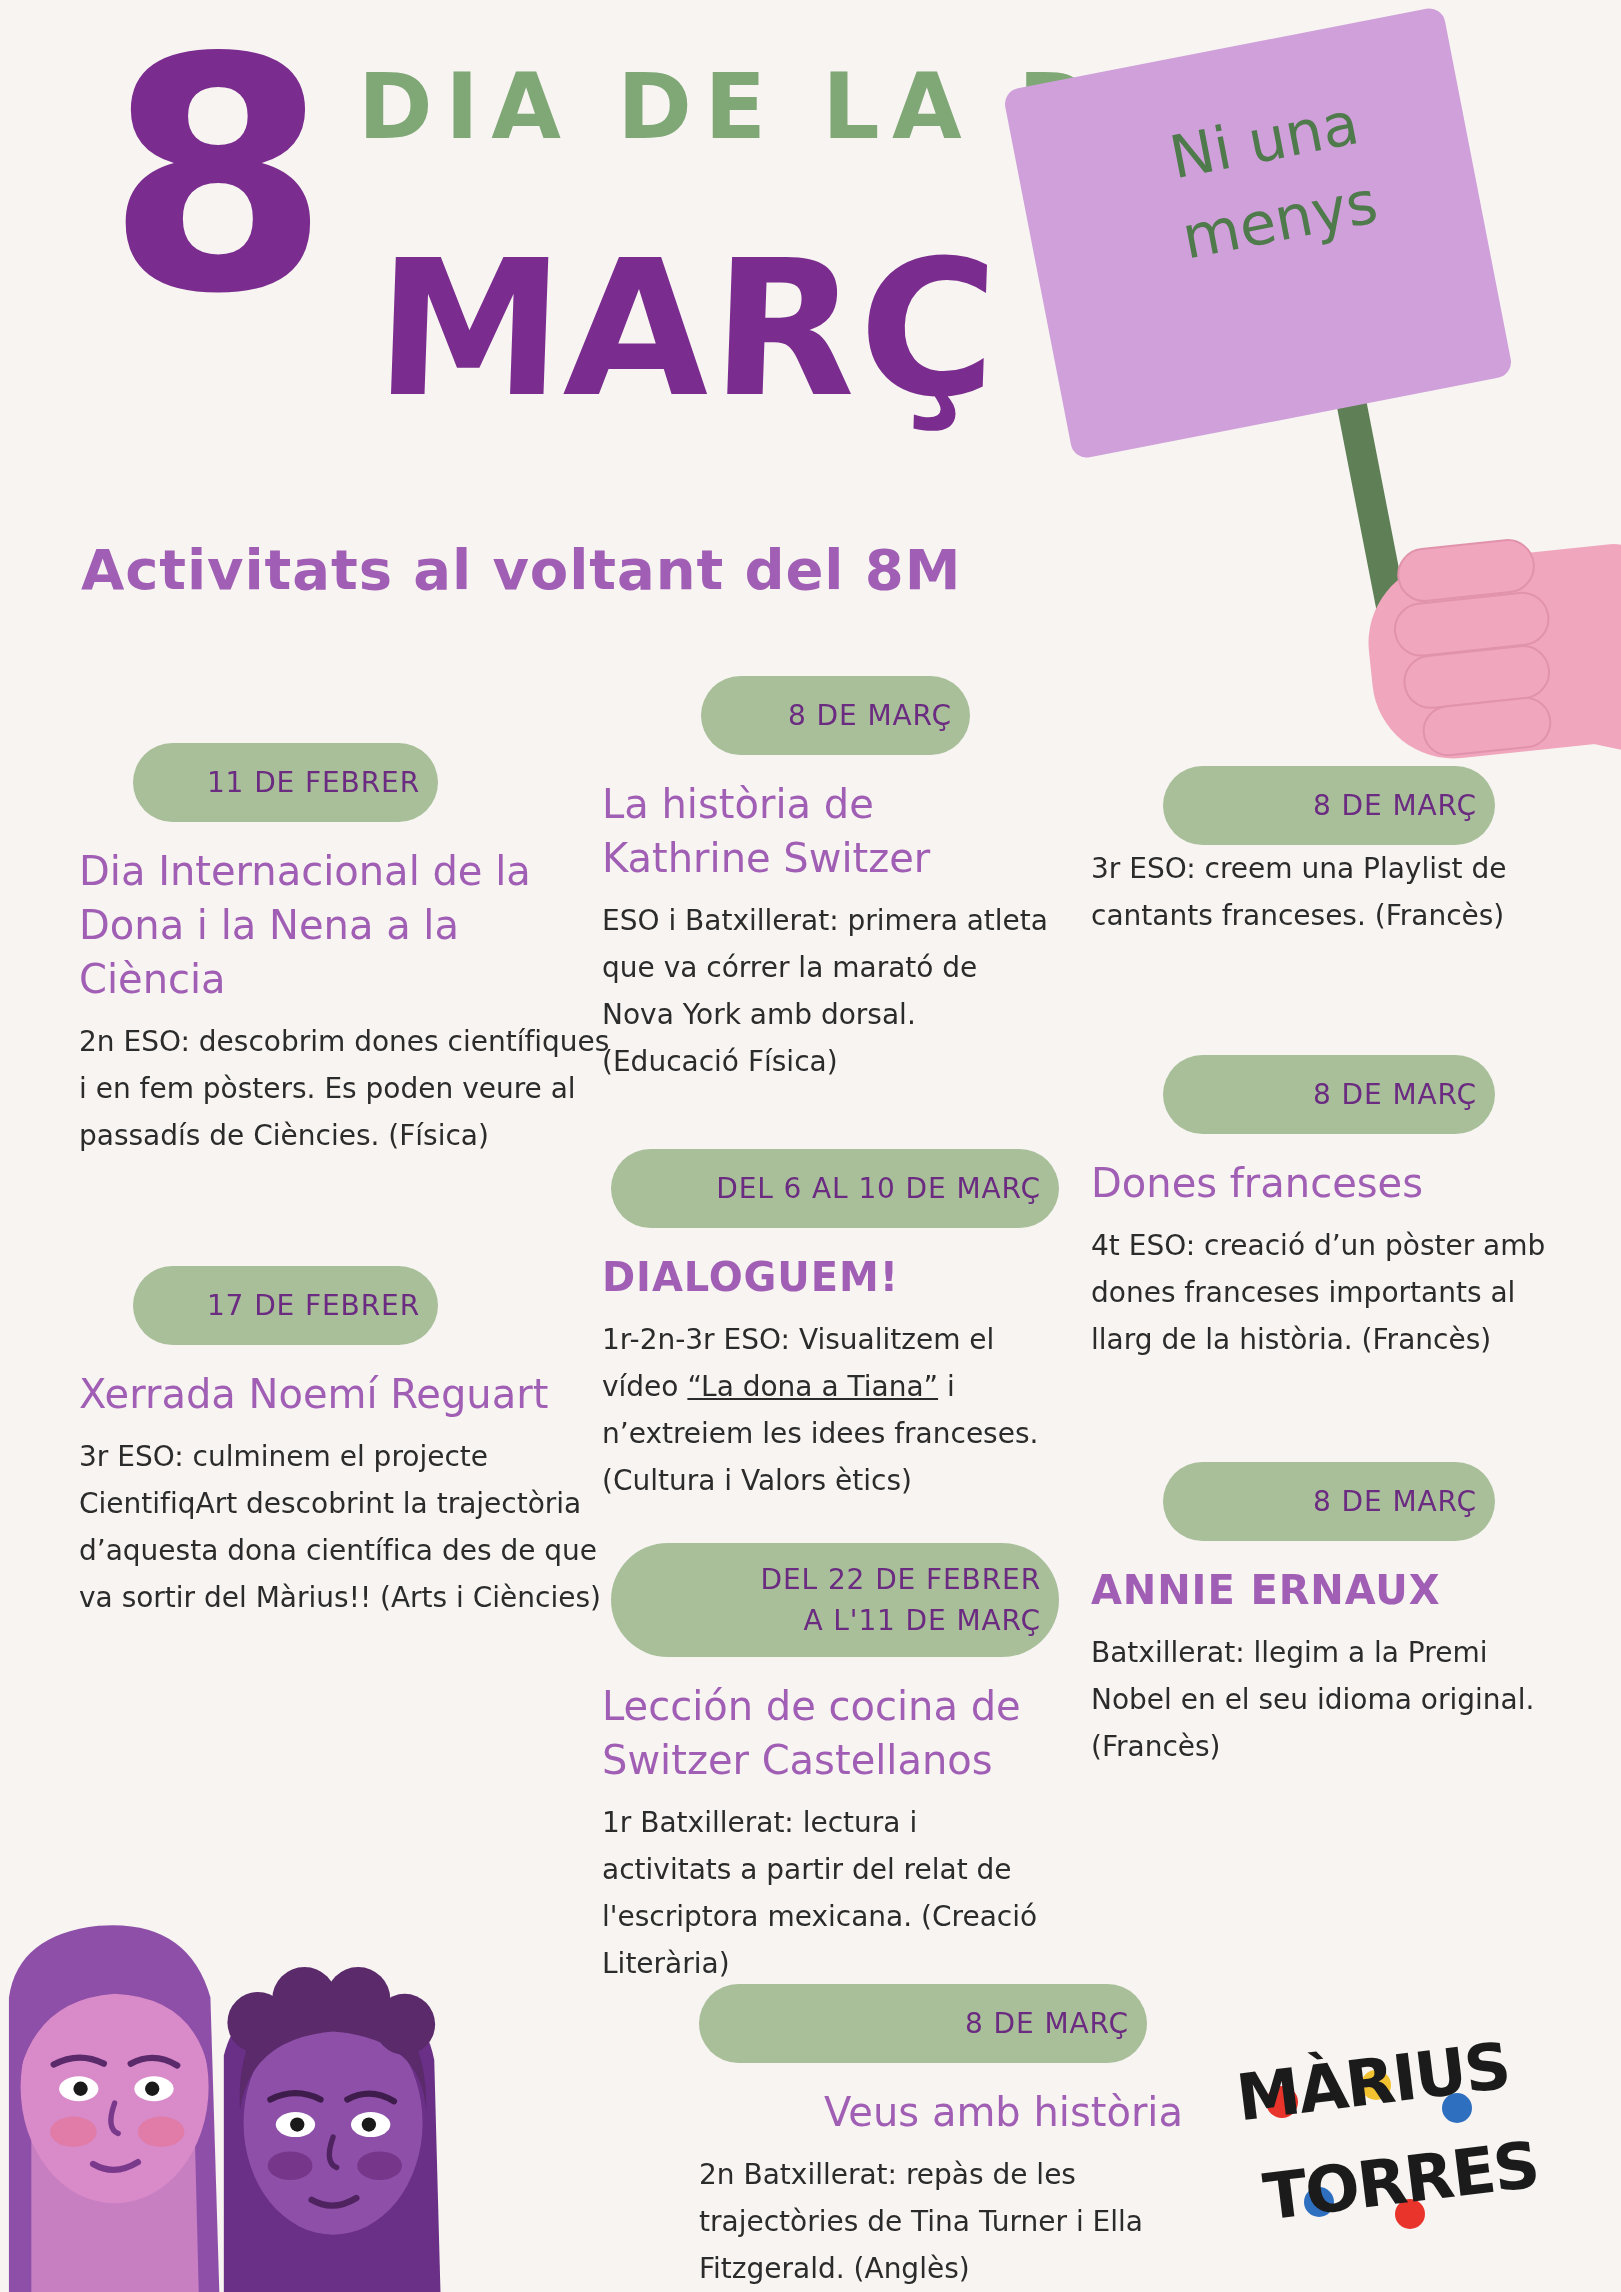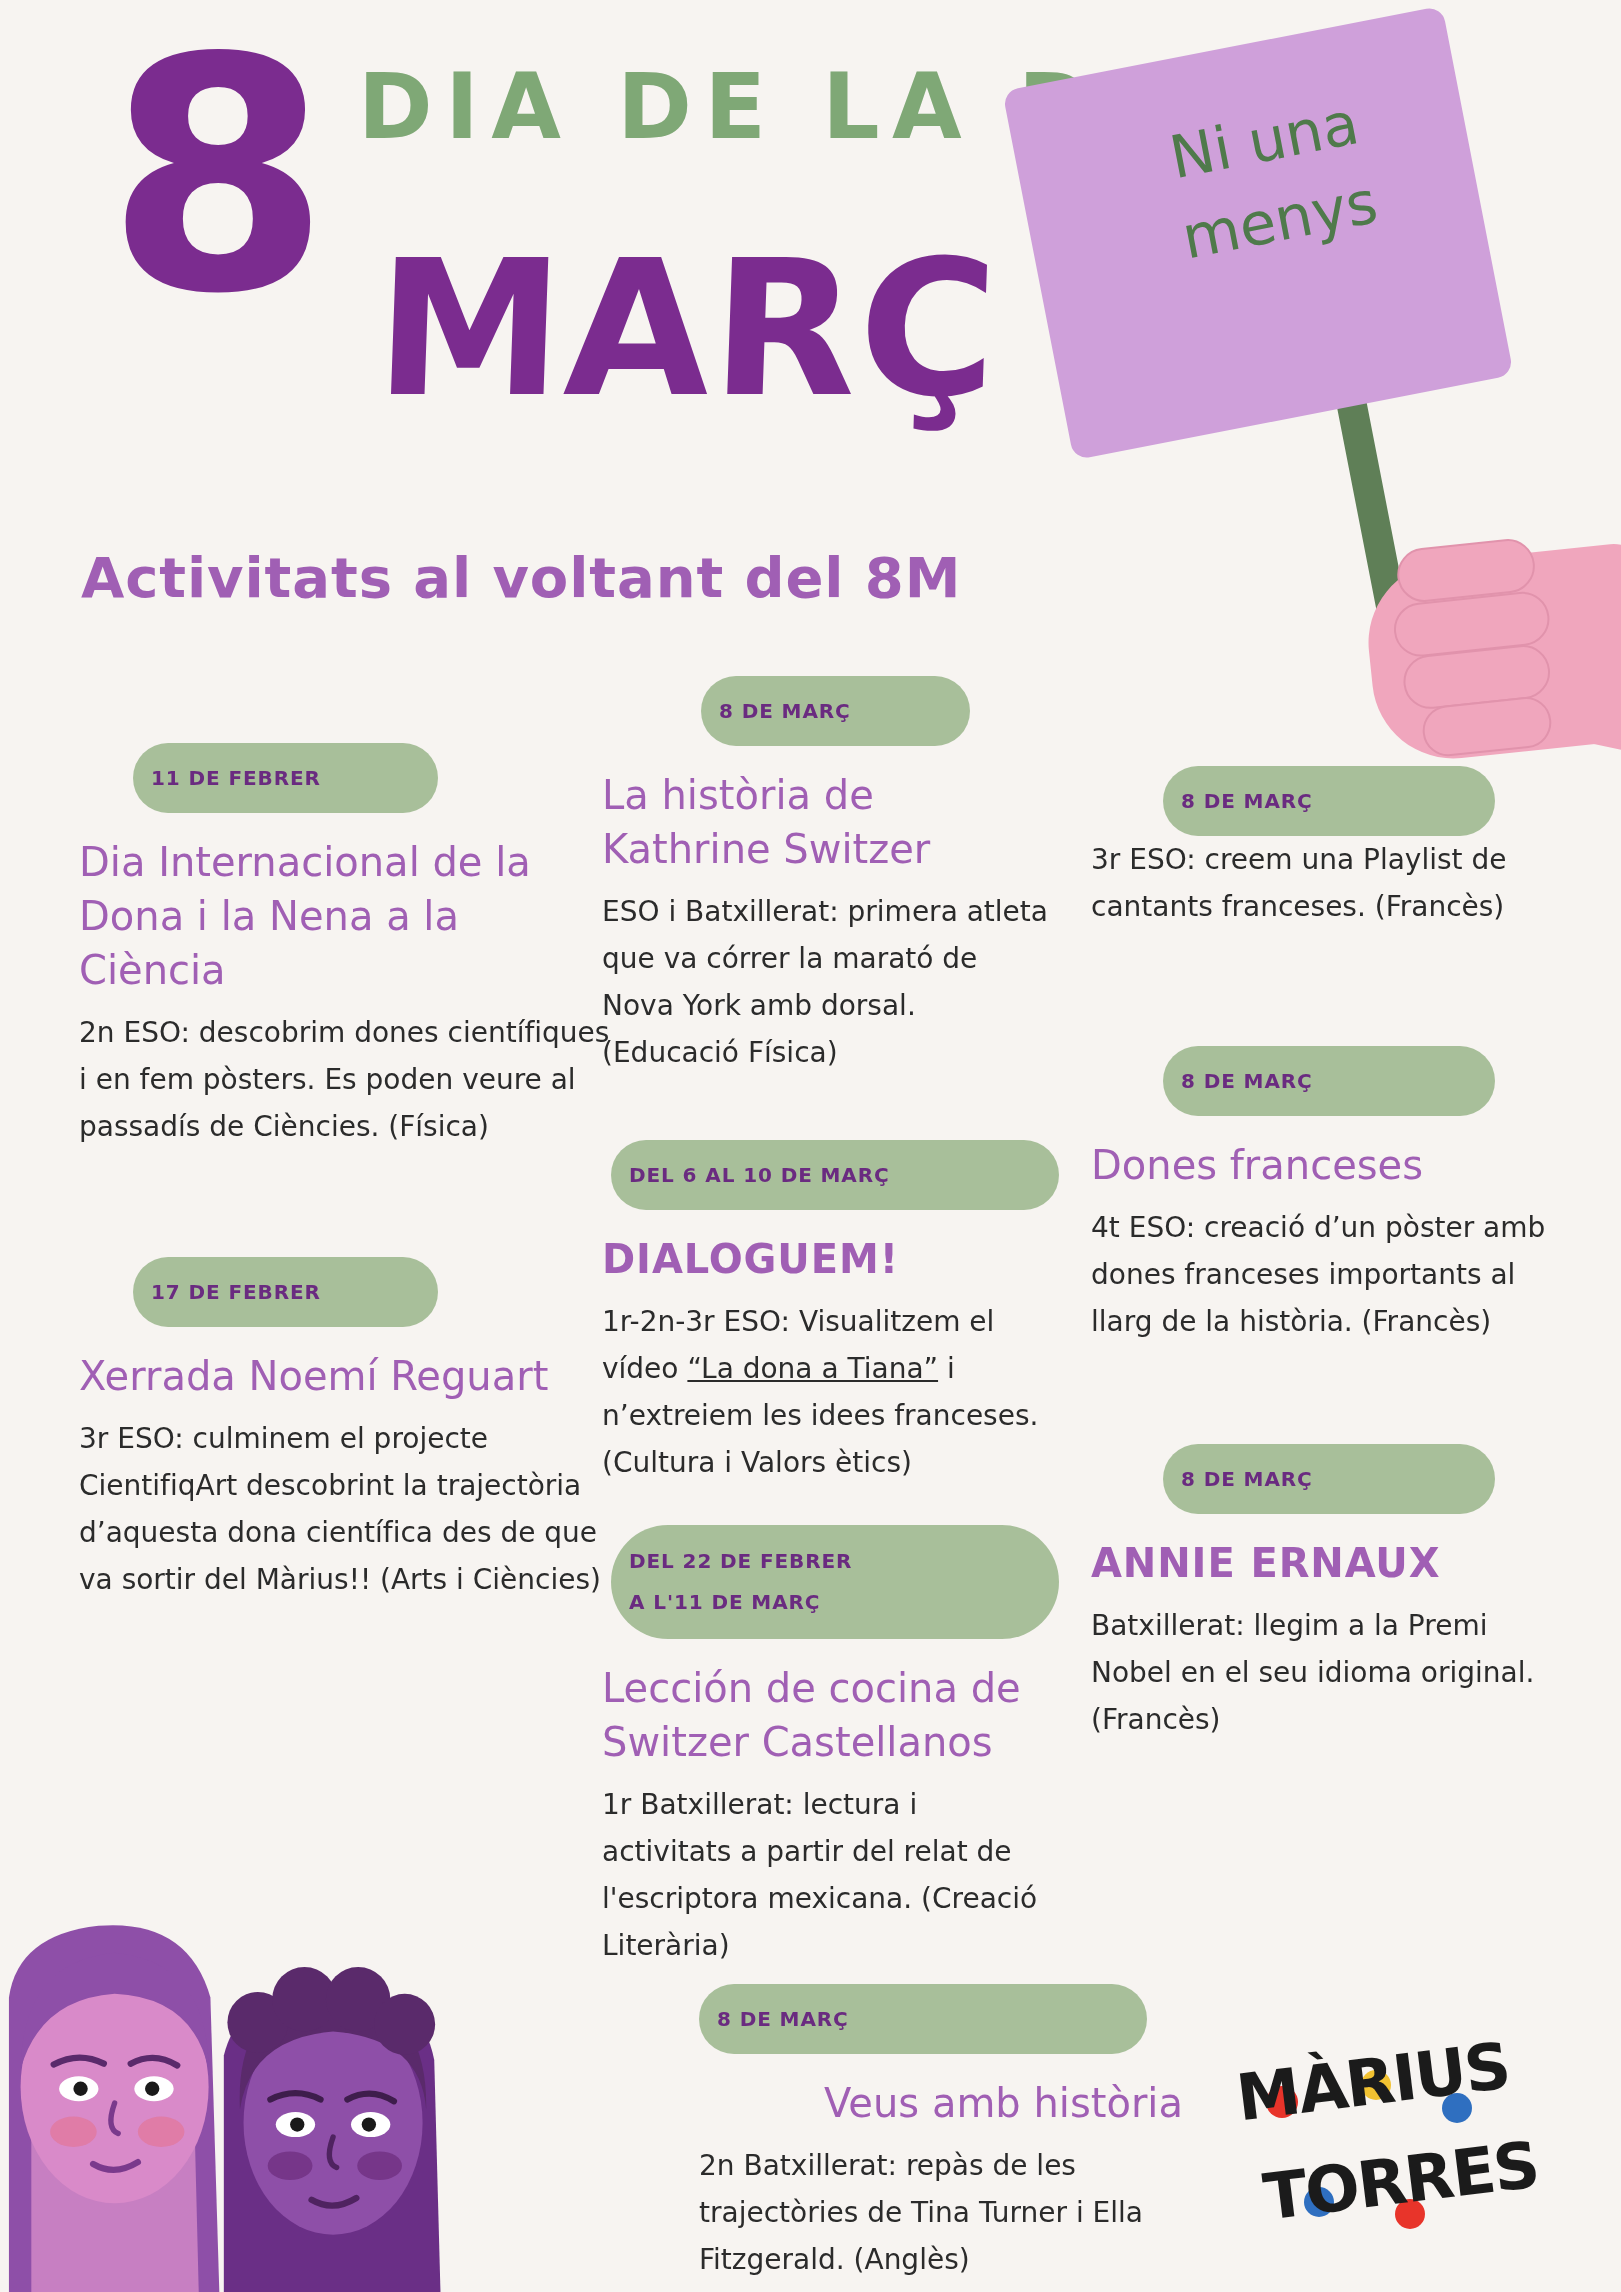--- a/index.html
+++ b/index.html
@@ -63,21 +63,20 @@
   }
   .subtitle {
     position: absolute;
     left: 81px;
     top: 537px;
     font-family: "DejaVu Sans", sans-serif;
     font-size: 56px;
     font-weight: bold;
     color: #a05fb4;
     letter-spacing: 0.9px;
-    margin-top: 8px;
   }
 
   
   .sign {
     position: absolute;
     left: 1034px;
     top: 45px;
     width: 448px;
     height: 376px;
     background: #cfa0da;
@@ -141,25 +140,25 @@
   .col-left  { left: 79px;  width: 537px; }
   .col-mid   { left: 602px; width: 448px; }
   .col-right { left: 1091px; width: 466px; }
 
   .block { margin-bottom: 39px; }
 
   .pill {
     display: block;
     background: #a8bf9a;
     border-radius: 81px;
-    text-align: left;
+    text-align: right;
     color: #6a2b80;
     font-family: "DejaVu Sans", sans-serif;
-    font-weight: bold;
-    font-size: 20px;
+    font-weight: normal;
+    font-size: 28px;
     letter-spacing: 0.9px;
     padding: 23px 18px;
   }
   .pill.two-line { padding: 16px 18px; line-height: 41px; }
 
   .act-title {
     font-family: "DejaVu Sans", sans-serif;
     font-size: 40px;
     line-height: 54px;
     color: #a05fb4;

